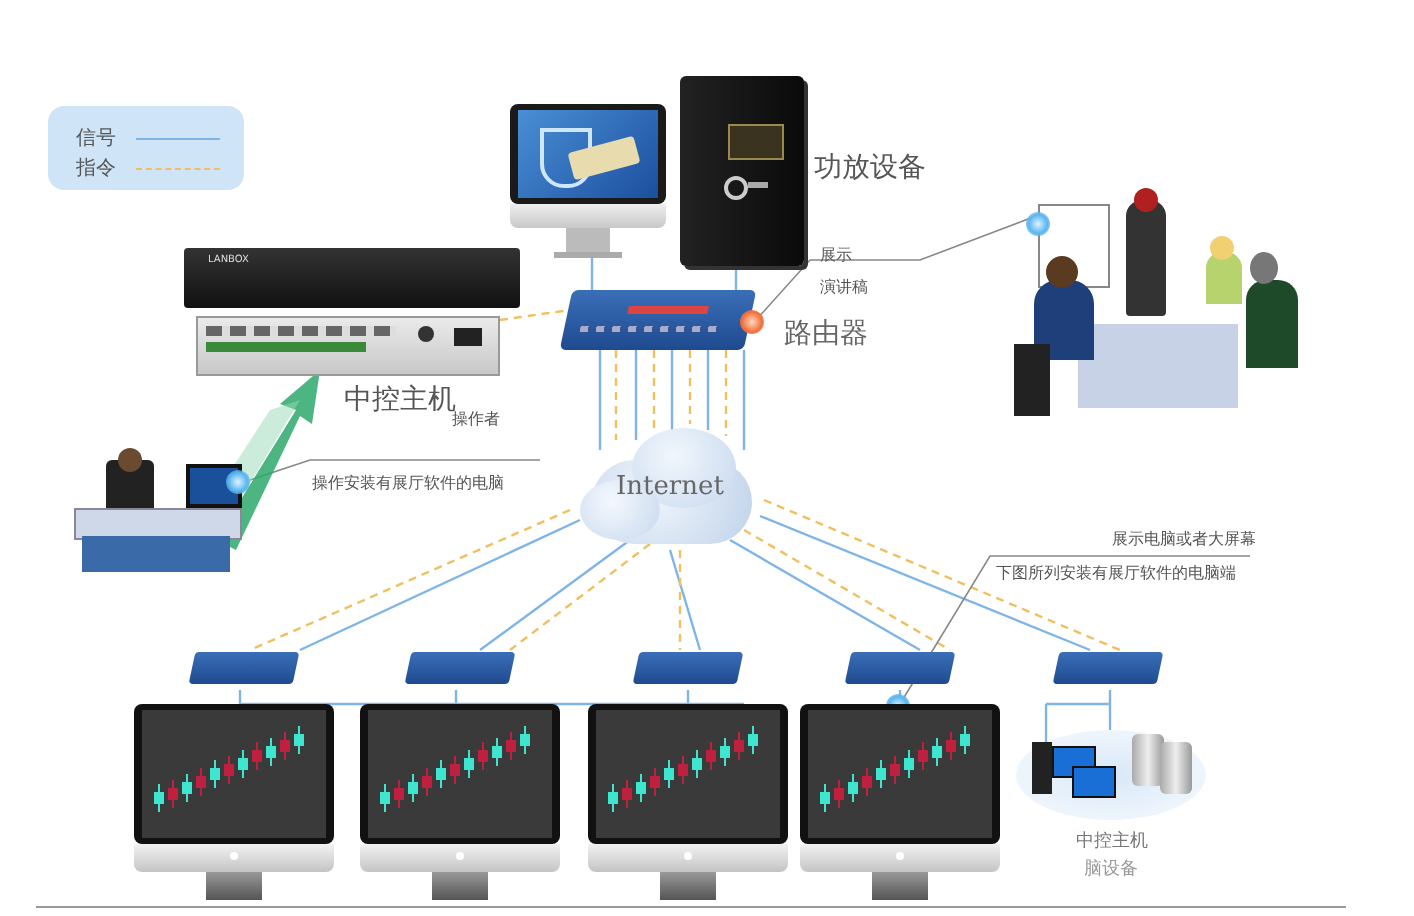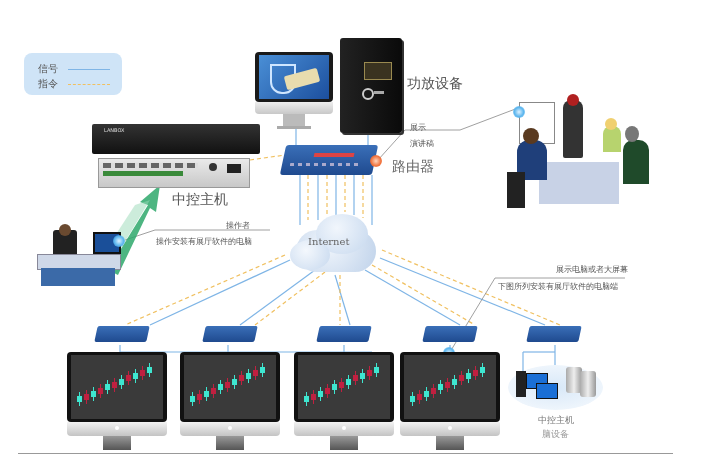--- a/index.html
+++ b/index.html
@@ -125,28 +125,28 @@
 <span class="abs lbl-lg" style="left:392px;top:158px;color:#666">路由器</span>
 
 <div class="abs" style="left:35px;top:218px;width:90px;height:68px;">
   <div style="position:absolute;left:18px;top:12px;width:24px;height:28px;background:#222;border-radius:3px;"></div>
   <div style="position:absolute;left:24px;top:6px;width:12px;height:12px;background:#6a4a30;border-radius:50%;"></div>
   <div style="position:absolute;left:58px;top:14px;width:24px;height:18px;background:#1a4f99;border:2px solid #111;"></div>
   <div style="position:absolute;left:2px;top:36px;width:82px;height:14px;background:#cfd8e8;border:1px solid #889;"></div>
   <div style="position:absolute;left:6px;top:50px;width:74px;height:18px;background:#3b6aa8;"></div>
 </div>
 <div class="abs dot" style="left:113px;top:235px"></div>
-<span class="abs lbl" style="left:226px;top:220px">操作者</span>
+<span class="abs lbl" style="left:226px;top:204px">操作者</span>
 <span class="abs lbl" style="left:156px;top:236px">操作安装有展厅软件的电脑</span>
 
 <div class="abs" style="left:288px;top:212px;width:96px;height:64px;">
   <div style="position:absolute;left:8px;top:18px;width:80px;height:42px;border-radius:22px;background:radial-gradient(circle at 40% 35%,#f1f6fc,#bfd2ea);"></div>
   <div style="position:absolute;left:28px;top:2px;width:52px;height:40px;border-radius:50%;background:radial-gradient(circle at 40% 35%,#f1f6fc,#c6d8ee);"></div>
   <div style="position:absolute;left:2px;top:28px;width:40px;height:30px;border-radius:50%;background:radial-gradient(circle at 40% 35%,#f4f8fd,#c6d8ee);"></div>
-  <span style="position:absolute;left:20px;top:24px;font-family:'DejaVu Serif',serif;font-size:10px;color:#666;">Internet</span>
+  <span style="position:absolute;left:20px;top:24px;font-family:'DejaVu Serif',serif;font-size:13px;color:#666;">Internet</span>
 </div>
 
 <div class="abs" style="left:96px;top:326px;width:52px;height:16px;background:linear-gradient(#3a6fb8,#1f4a8f);transform:skewX(-12deg);border-radius:2px;"></div>
 <div class="abs" style="left:204px;top:326px;width:52px;height:16px;background:linear-gradient(#3a6fb8,#1f4a8f);transform:skewX(-12deg);border-radius:2px;"></div>
 <div class="abs" style="left:318px;top:326px;width:52px;height:16px;background:linear-gradient(#3a6fb8,#1f4a8f);transform:skewX(-12deg);border-radius:2px;"></div>
 <div class="abs" style="left:424px;top:326px;width:52px;height:16px;background:linear-gradient(#3a6fb8,#1f4a8f);transform:skewX(-12deg);border-radius:2px;"></div>
 <div class="abs" style="left:528px;top:326px;width:52px;height:16px;background:linear-gradient(#3a6fb8,#1f4a8f);transform:skewX(-12deg);border-radius:2px;"></div>
 <div class="abs dot" style="left:443px;top:347px"></div>
 
 <span class="abs lbl" style="left:556px;top:264px">展示电脑或者大屏幕</span>

